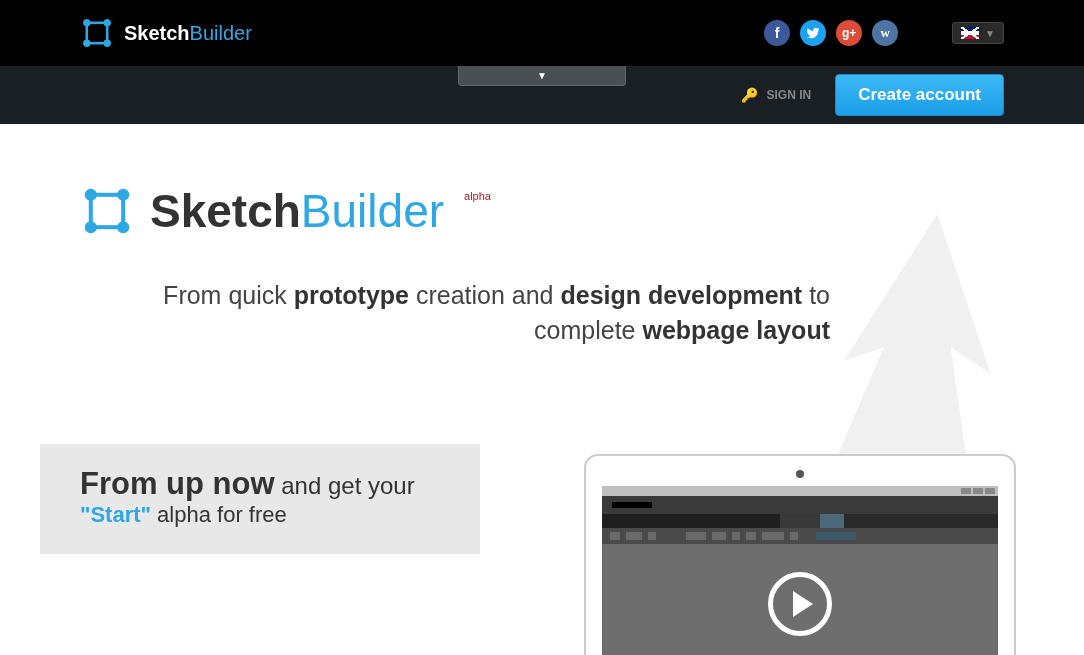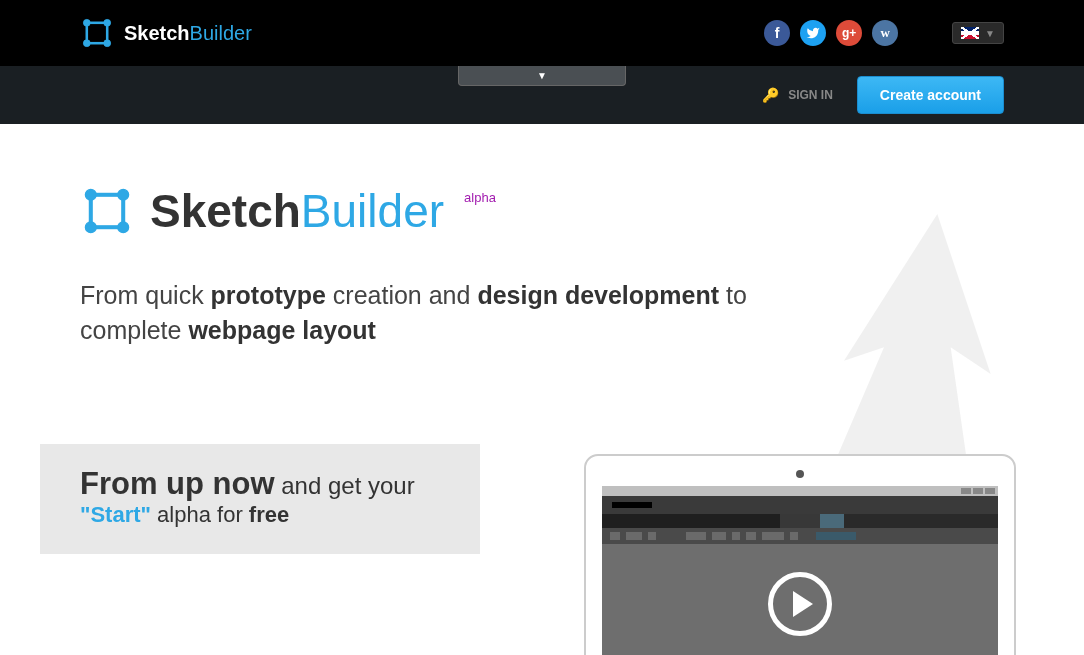--- a/index.html
+++ b/index.html
@@ -26,42 +26,42 @@
     linear-gradient(to bottom right, transparent 47%, #c8102e 47%, #c8102e 53%, transparent 53%),
     linear-gradient(to bottom left, transparent 47%, #c8102e 47%, #c8102e 53%, transparent 53%);
   }
   .lang .caret { color:#888; font-size:10px; }
 
   
   .sub-header { background: #1a1f23; height: 58px; display: flex; align-items: center; justify-content: flex-end; padding-right: 80px; position: relative; }
   .dropdown-stub { position: absolute; left: 458px; top: 0; width: 168px; height: 20px; background: #4a4f53; border: 1px solid #666; border-top: none; border-radius: 0 0 4px 4px; display: flex; align-items: center; justify-content: center; color: #fff; font-size: 10px; }
   .signin { color: #888; font-size: 12px; font-weight: bold; margin-right: 24px; display: flex; align-items: center; gap: 8px; }
   .key-icon { color: #666; font-size: 14px; }
-  .create-btn { background: linear-gradient(to bottom, #3db8f5, #1a9fe8); border: 1px solid #1a8dd0; color: #fff; font-weight: bold; font-size: 14px; padding: 10px 22px; border-radius: 4px; cursor: pointer; }
+  .create-btn { background: linear-gradient(to bottom, #3db8f5, #1a9fe8); border: 1px solid #1a8dd0; color: #fff; font-weight: bold; font-size: 17px; padding: 10px 22px; border-radius: 4px; cursor: pointer; }
 
   
   .hero { position: relative; padding: 60px 80px 0 80px; }
   .big-logo { display: flex; align-items: flex-start; gap: 16px; margin-bottom: 40px; }
   .big-logo .name { font-size: 46px; font-weight: bold; }
   .big-logo .part1 { color: #333; }
   .big-logo .part2 { color: #2ea8e5; font-weight: 400; }
-  .big-logo .alpha { font-size: 13px; color: #a21caf; margin-top: 6px; margin-left: 4px; }
-  .tagline { font-size: 25px; color: #444; line-height: 1.4; max-width: 750px; }
+  .big-logo .alpha { font-size: 11px; color: #b91c1c; margin-top: 6px; margin-left: 4px; }
+  .tagline { font-size: 25px; color: #444; line-height: 1.4; max-width: 750px; text-align: right; }
   .tagline b { font-weight: bold; color: #333; }
 
   
   .arrow-bg { position: absolute; right: 60px; top: 90px; width: 280px; height: 320px; opacity: 0.12; pointer-events:none; }
 
   
   .signup-box { background: #e8e8e8; margin-top: 96px; padding: 22px 40px 26px 40px; width: 440px; margin-left: -40px; padding-left: 40px; position: relative; left: 0; }
   .signup-box .line1 { font-size: 31px; font-weight: bold; color: #333; }
   .signup-box .line1 .thin { font-weight: normal; font-size: 24px; }
   .signup-box .line2 { font-size: 22px; color: #333; }
   .signup-box .quote { color: #2ea8e5; font-weight: bold; }
-  .signup-box .free { font-weight: bold; }
+  .signup-box .free { font-weight: normal; }
 
   
   .laptop { position: absolute; right: 68px; top: 330px; width: 432px; }
   .laptop-screen { background: #fff; border: 2px solid #ccc; border-radius: 14px 14px 0 0; padding: 14px 16px 16px 16px; position: relative; }
   .webcam { width: 8px; height: 8px; background: #555; border-radius: 50%; margin: 0 auto 8px auto; }
   .screen-inner { background: #6e6e6e; height: 218px; position: relative; overflow: hidden; }
   .browser-top { background: #bfbfbf; height: 10px; display: flex; justify-content: flex-end; gap: 2px; padding: 2px 3px; }
   .win-btn { width: 10px; height: 6px; background: #888; }
   .browser-url { background: #3a3a3a; height: 18px; position: relative; }
   .browser-url::before { content:""; position:absolute; left:10px; top:6px; width:40px; height:6px; background:#000; }

